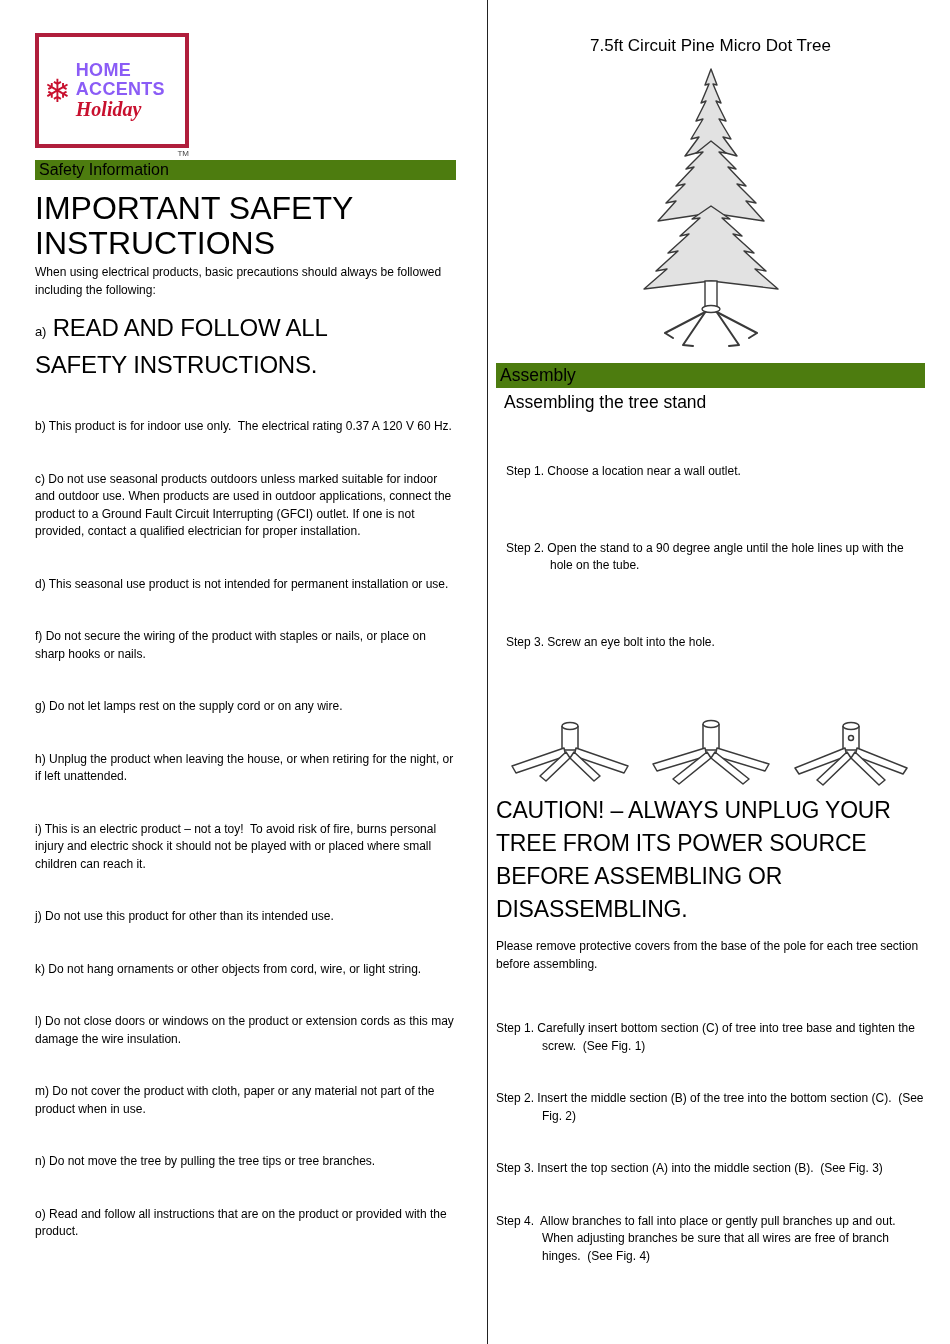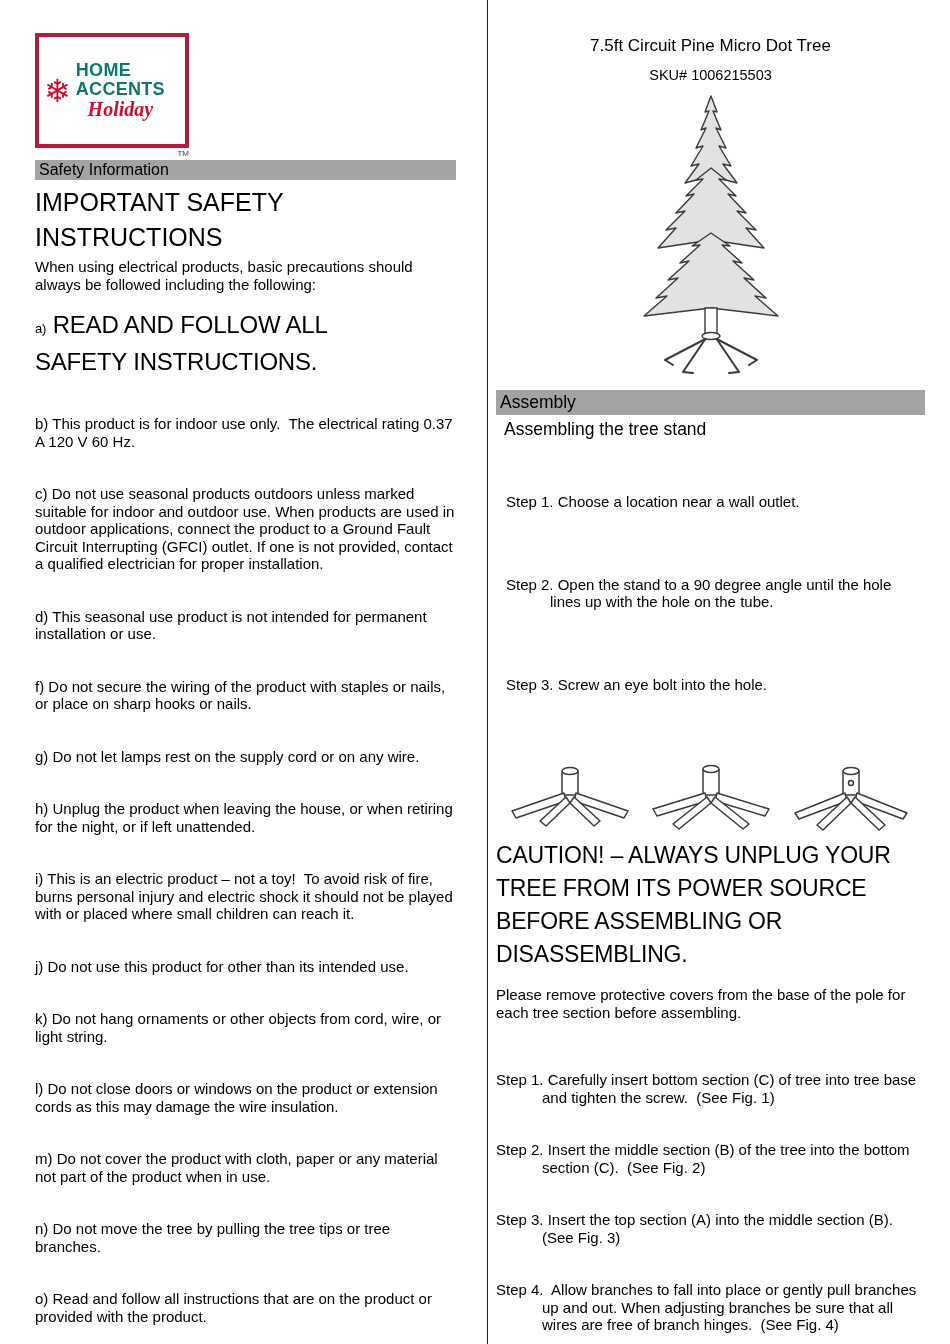--- a/index.html
+++ b/index.html
@@ -7,31 +7,31 @@
   .page{position:relative;width:950px;height:1344px;background:#fff;overflow:hidden}
   .divider{position:absolute;left:487px;top:0;width:1px;height:1344px;background:#222}
 
   .col-left{position:absolute;left:35px;top:0;width:421px}
   .col-right{position:absolute;left:496px;top:0;width:429px}
 
   
   .logo{margin-top:33px;width:136px;height:99px;border:4px solid #b01e3c;position:relative;display:flex;align-items:center;gap:5px;padding:4px 5px;background:#fff}
   .logo .snowflake{color:#c8102e;font-size:32px;line-height:1;flex:0 0 auto}
   .logo-text{line-height:1.02}
-  .logo-home,.logo-accents{font-size:18px;font-weight:bold;color:#0f766e;letter-spacing:.3px}
-  .logo-holiday{font-family:"Liberation Serif",serif;font-style:italic;font-weight:bold;color:#c8102e;font-size:20px;text-align:center;margin-top:1px}
+  .logo-home,.logo-accents{font-size:18px;font-weight:bold;color:#8b5cf6;letter-spacing:.3px}
+  .logo-holiday{font-family:"Liberation Serif",serif;font-style:italic;font-weight:bold;color:#c8102e;font-size:20px;text-align:left;margin-top:1px}
   .logo .tm{position:absolute;right:-4px;bottom:-14px;font-size:8px;color:#444}
 
   
-  .bar{background:#a3a3a3;padding:1px 4px}
+  .bar{background:#4d7c0f;padding:1px 4px}
   .bar-safety{margin-top:12px;font-size:16px}
   .bar-assembly{margin-top:10px;font-size:17.5px;padding:2px 4px}
 
-  .important-title{font-size:25px;line-height:35px;max-width:335px;margin-top:5px;font-weight:400}
-  .body-text{font-size:15px;line-height:17.5px;white-space:pre-wrap}
+  .important-title{font-size:32px;line-height:35px;max-width:335px;margin-top:11px;font-weight:400}
+  .body-text{font-size:12px;line-height:17.5px;white-space:pre-wrap}
   .intro{margin-top:3px}
   .big-line{font-size:24px;line-height:33px;letter-spacing:-.2px;margin:3px 0 2px;max-width:358px}
   .big-line .prefix{font-size:13px}
   .safety-items p{margin:0}
 
   
   .product-title{text-align:center;font-size:17px;margin-top:36px;font-weight:400}
   .sku{text-align:center;font-size:14.5px;margin-top:11px}
   .tree-figure{display:block;margin:5px auto 0}
   .sub-title{font-size:17.5px;margin:4px 0 3px;padding-left:8px;font-weight:400}
@@ -81,21 +81,20 @@
       <p>m) Do not cover the product with cloth, paper or any material not part of the product when in use.</p>
       <p>n) Do not move the tree by pulling the tree tips or tree branches.</p>
       <p>o) Read and follow all instructions that are on the product or provided with the product.</p>
     </div>
 
   </div>
 
   <div class="col-right">
 
     <div class="product-title">7.5ft Circuit Pine Micro Dot Tree</div>
-    <div class="sku">SKU# 1006215503</div>
 
     <svg class="tree-figure" width="216" height="292" viewBox="0 0 216 292">
       <g fill="#e2e2e2" stroke="#3a3a3a" stroke-width="1.4" stroke-linejoin="round">
         <path d="M108,8 L114,24 L110,23 L118,42 L113,40 L123,60 L116,58 L128,78 L120,76 L134,95 L108,88 L82,95 L96,76 L88,78 L100,58 L93,60 L103,40 L98,42 L106,23 L102,24 Z"></path>
         <path d="M108,80 L123,92 L116,91 L133,108 L125,106 L143,125 L134,123 L153,142 L143,140 L161,160 L108,152 L55,160 L73,140 L63,142 L82,123 L73,125 L91,106 L83,108 L100,91 L93,92 Z"></path>
         <path d="M108,145 L127,158 L119,157 L139,175 L130,173 L151,192 L141,190 L163,210 L152,208 L175,228 L108,220 L41,228 L64,208 L53,210 L75,190 L65,192 L86,173 L77,175 L97,157 L89,158 Z"></path>
       </g>
       <rect x="102" y="220" width="12" height="26" fill="#fff" stroke="#3a3a3a" stroke-width="1.4"></rect>
       <g fill="none" stroke="#3a3a3a" stroke-width="2" stroke-linecap="round">
         <path d="M108,248 L62,272 M62,272 L70,277"></path>

